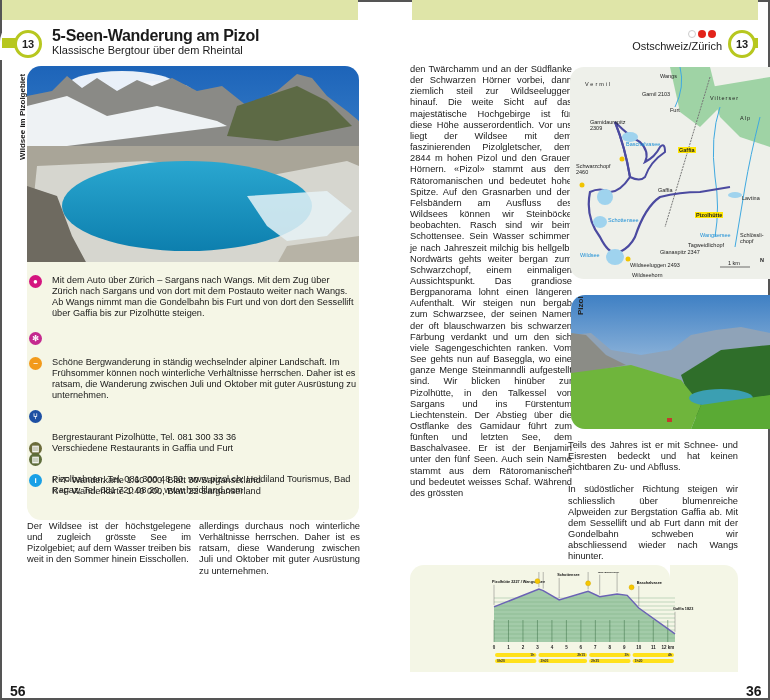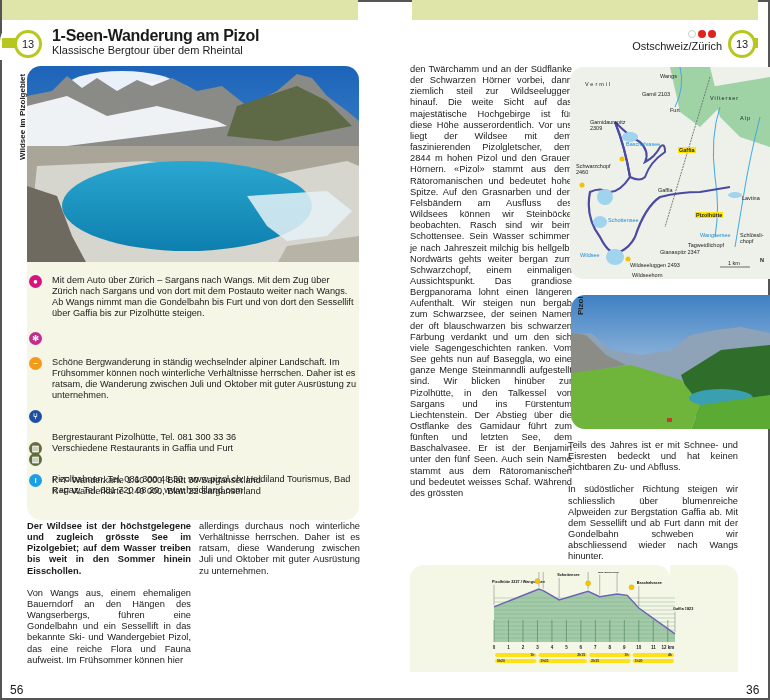--- a/index.html
+++ b/index.html
@@ -3,52 +3,52 @@
 <meta charset="utf-8">
 <style>
   html,body{margin:0;padding:0;}
   body{width:770px;height:700px;position:relative;overflow:hidden;background:#fff;font-family:"Liberation Sans",sans-serif;color:#1a1a1a;}
   .spread{position:absolute;left:0;top:0;width:770px;height:700px;border:2px solid #555;box-sizing:border-box;}
   .page-l{position:absolute;left:0;top:0;width:390px;height:700px;}
   .page-r{position:absolute;left:390px;top:0;width:380px;height:700px;}
   .topband{position:absolute;top:0;height:20px;background:#dfe5a8;}
   .tab-l{position:absolute;left:0;top:20px;width:360px;height:40px;background:#fff;border-top-left-radius:22px;}
   .greenbar{position:absolute;height:10px;background:#b7c71f;}
-  .numbadge{position:absolute;width:22px;height:22px;border-radius:50%;background:#fff;border:3px solid #b7c71f;font-weight:normal;font-size:11px;line-height:22px;text-align:center;color:#222;}
+  .numbadge{position:absolute;width:22px;height:22px;border-radius:50%;background:#fff;border:3px solid #b7c71f;font-weight:bold;font-size:11px;line-height:22px;text-align:center;color:#222;}
   .title{position:absolute;left:52px;top:27px;font-size:16px;font-weight:bold;letter-spacing:-0.3px;}
   .subtitle{position:absolute;left:52px;top:44px;font-size:11px;}
   .region{position:absolute;right:48px;top:40px;font-size:11px;}
   .dots{position:absolute;right:54px;top:30px;display:flex;gap:2px;}
   .dot{width:8px;height:8px;border-radius:50%;}
   .photo{position:absolute;overflow:hidden;}
   .vcap{position:absolute;font-size:8px;font-weight:bold;transform:rotate(-90deg);transform-origin:left top;white-space:nowrap;}
   .infobox{position:absolute;left:27px;top:262px;width:332px;height:258px;background:#f5f6e6;border-bottom-left-radius:14px;border-bottom-right-radius:14px;}
   .info-row{position:absolute;left:25px;font-size:9.2px;line-height:11px;width:305px;}
   .info-icon{position:absolute;left:-23px;top:0;width:13px;height:13px;border-radius:50%;display:flex;align-items:center;justify-content:center;color:#fff;font-size:8px;font-weight:bold;}
   .body-text{position:absolute;font-size:9.3px;line-height:11.15px;text-align:justify;}
   .body-text p{margin:0 0 11px 0;}
-  .pageno{position:absolute;font-size:12px;font-weight:normal;}
+  .pageno{position:absolute;font-size:14px;font-weight:bold;}
   .map{position:absolute;left:570px;top:67px;width:200px;height:212px;background:#eef0ea;border-top-left-radius:14px;border-bottom-left-radius:14px;overflow:hidden;}
   .map .lbl{position:absolute;font-size:5.5px;white-space:nowrap;color:#222;}
   .map .lbl-b{color:#1a8ed6;}
   .map .hl{background:#ffe600;font-weight:bold;padding:0 1px;}
   .profile{position:absolute;left:410px;top:565px;width:260px;height:107px;background:#f4f6e6;border-top-left-radius:14px;border-top-right-radius:14px;}
   .profile-ext{position:absolute;left:670px;top:565px;width:68px;height:107px;background:#f4f6e6;border-top-right-radius:14px;}
 </style>
 </head>
 <body>
 
 <div class="spread"></div>
 
 <div class="page-l">
   <div class="topband" style="left:2px;width:356px;"></div>
   <div class="tab-l"></div>
   <div class="greenbar" style="left:2px;top:38px;width:18px;"></div>
   <div class="numbadge" style="left:14px;top:30px;">13</div>
-  <div class="title">1-Seen-Wanderung am Pizol</div>
+  <div class="title">5-Seen-Wanderung am Pizol</div>
   <div class="subtitle">Klassische Bergtour über dem Rheintal</div>
 
   <div class="vcap" style="left:18px;top:160px;">Wildsee im Pizolgebiet</div>
 
   <div class="photo" style="left:27px;top:66px;width:332px;height:198px;border-top-left-radius:14px;border-top-right-radius:14px;">
     <svg width="332" height="198" viewBox="0 0 332 198">
       <defs>
         <linearGradient id="sky1" x1="0" y1="0" x2="0" y2="1">
             <stop offset="0" stop-color="#1d64b9"></stop>
             <stop offset="1" stop-color="#5aa0dc"></stop>
@@ -96,22 +96,21 @@
       <span>K+F Wanderkarte 1:60 000, Blatt 30 Sarganserland
 K+F Wanderkarte 1:40 000, Blatt 22 Sarganserland</span>
     </div>
     <div class="info-row" style="top:212px;">
       <span class="info-icon" style="background:#19a0e6;">i</span>
       <span>Pizolbahnen, Tel. 081 300 48 30, www.pizol.ch; Heidiland Tourismus, Bad Ragaz, Tel. 081 720 08 20, www.heidiland.com</span>
     </div>
   </div>
 
   <div class="body-text" style="left:27px;top:521px;width:164px;">
-    <p style="font-weight:bold;">Der Wildsee ist der höchstgelegene und zugleich grösste See im Pizolgebiet; auf dem Wasser treiben bis weit in den Sommer hinein Eisschollen.</p>
-    <p>Von Wangs aus, einem ehemaligen Bauerndorf an den Hängen des Wangserbergs, führen eine Gondelbahn und ein Sessellift in das bekannte Ski- und Wandergebiet Pizol, das eine reiche Flora und Fauna aufweist. Im Frühsommer können hier</p>
+    <p style="font-weight:normal;">Der Wildsee ist der höchstgelegene und zugleich grösste See im Pizolgebiet; auf dem Wasser treiben bis weit in den Sommer hinein Eisschollen.</p>
   </div>
   <div class="body-text" style="left:199px;top:521px;width:161px;">
     <p>allerdings durchaus noch winterliche Verhältnisse herrschen. Daher ist es ratsam, diese Wanderung zwischen Juli und Oktober mit guter Ausrüstung zu unternehmen.</p>
   </div>
   <div class="pageno" style="left:10px;top:683px;">56</div>
 </div>
 
 <div class="page-r">
   <div class="topband" style="left:22px;width:346px;"></div>
   <div style="position:absolute;left:22px;top:20px;width:320px;height:40px;background:#fff;border-top-right-radius:22px;"></div>

